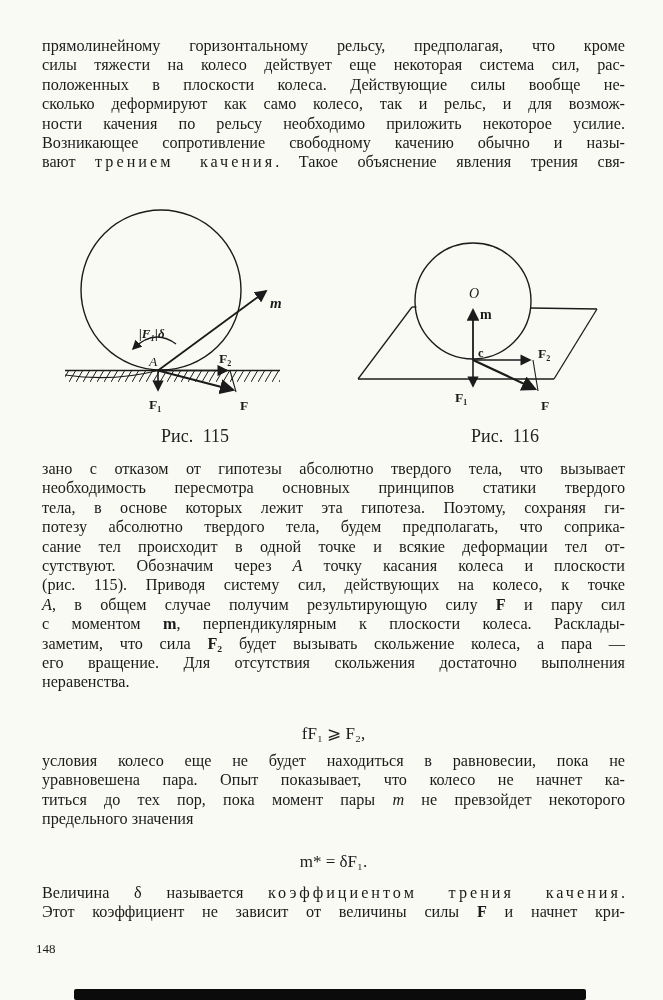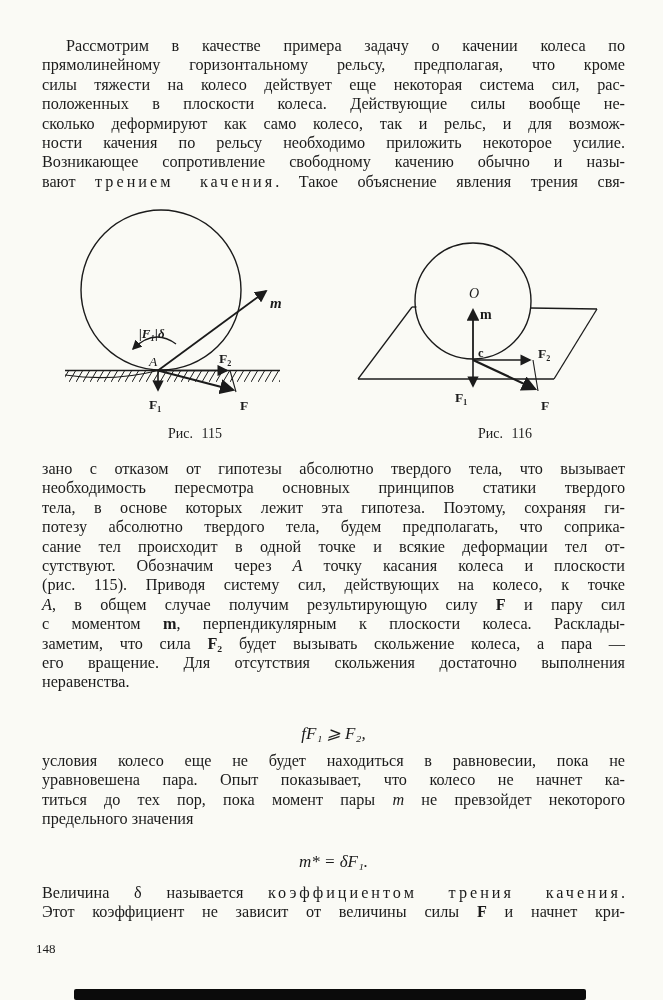--- a/index.html
+++ b/index.html
@@ -20,43 +20,42 @@
     text-align-last:justify;
     overflow:visible;
   }
   .line.last{text-align-last:left;}
   .line.ind{text-indent:24px;}
   .sp{letter-spacing:3px;word-spacing:4px;}
   .b{font-weight:bold;}
   .i{font-style:italic;}
   .formula{
     position:absolute;left:42px;width:583px;
-    text-align:center;font-size:17px;font-style:italic;
+    text-align:center;font-size:17px;
   }
   .cap{
-    position:absolute;font-size:14px;word-spacing:5px;color:#222;
+    position:absolute;font-size:18px;word-spacing:5px;color:#222;
     width:110px;text-align:center;
   }
   .fig{position:absolute;}
   .fig svg{display:block;}
   .pagenum{position:absolute;left:36px;top:941px;font-size:13px;}
   .edgebar{
     position:absolute;left:74px;top:989px;width:512px;height:11px;
     background:#0b0b0b;border-radius:2px;
   }
   svg text{font-family:"Liberation Serif","DejaVu Serif",serif;fill:#1b1b1b;}
   svg .stroke{stroke:#1b1b1b;fill:none;}
 </style>
 </head>
 <body>
 
 <div class="page">
 
   <div class="block" style="top:37px">
-    <div class="line ind">Рассмотрим в качестве примера задачу о качении колеса по</div>
     <div class="line">прямолинейному горизонтальному рельсу, предполагая, что кроме</div>
     <div class="line">силы тяжести на колесо действует еще некоторая система сил, рас-</div>
     <div class="line">положенных в плоскости колеса. Действующие силы вообще не-</div>
     <div class="line">сколько деформируют как само колесо, так и рельс, и для возмож-</div>
     <div class="line">ности качения по рельсу необходимо приложить некоторое усилие.</div>
     <div class="line">Возникающее сопротивление свободному качению обычно и назы-</div>
     <div class="line"><span>вают </span><span class="sp">трением качения</span><span>. Такое объяснение явления трения свя-</span></div>
   </div>
 
   <div class="fig" style="left:55px;top:202px">

